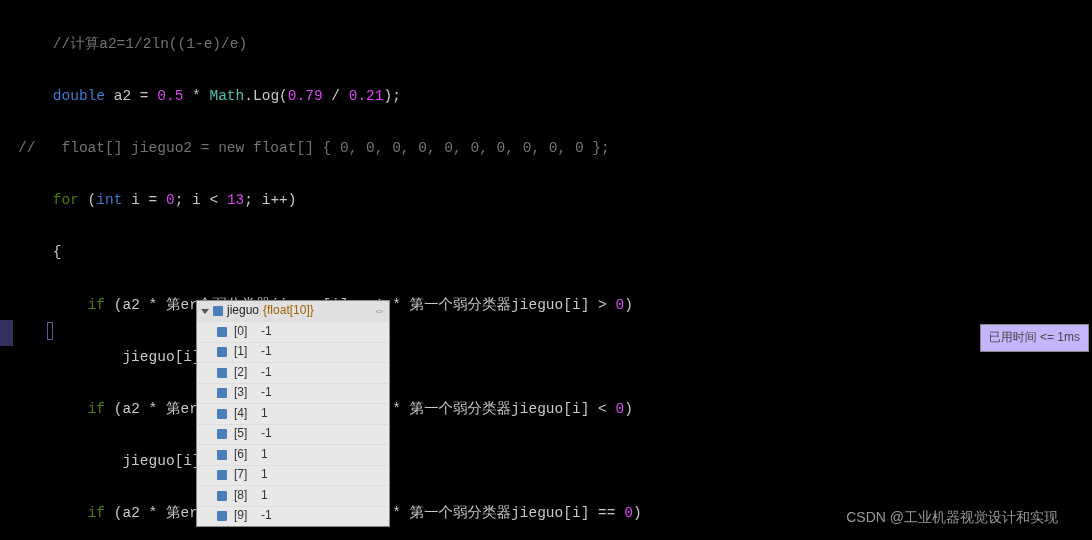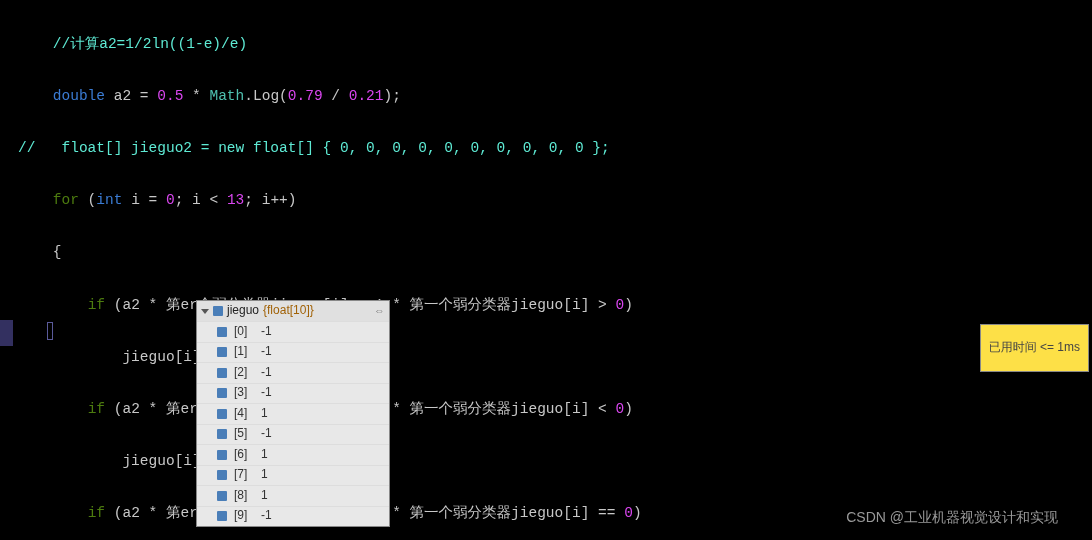--- a/index.html
+++ b/index.html
@@ -12,21 +12,21 @@
       height: 540px;
       overflow: hidden;
       position: relative;
       line-height: 1.8;
     }
     .code-area {
       padding: 5px 0 0 0;
       white-space: pre;
     }
     .line { white-space: pre; padding-left: 18px; height: 26px; line-height: 26px; }
-    .c-comment { color: #5eead4; margin-top: 35px; }
+    .c-comment { color: #737373; margin-top: 35px; }
     .c-keyword { color: #4d7c0f; }
     .c-type { color: #3b7cd4; }
     .c-class { color: #4fc1b0; }
     .c-method { color: #c8c8c8; }
     .c-number { color: #d946ef; }
     .c-punc { color: #c8c8c8; }
     .c-ident { color: #c8c8c8; }
     .c-op { color: #c8c8c8; }
     
     .debug-tooltip {
@@ -79,23 +79,23 @@
       border-top: 1px solid #ddd;
     }
     .tooltip-row .idx { color: #333; min-width: 22px; }
     .tooltip-row .val { color: #333; }
     .tooltip-row .tooltip-cube { margin-right: 2px; }
     
     .timing-box {
       position: absolute;
       right: 3px;
       top: 324px;
-      background: #fde047;
+      background: #c4b5fd;
       border: 1px solid #888;
-      padding: 12px 8px;
+      padding: 2px 8px;
       font-size: 12px;
       font-family: 'Segoe UI', sans-serif;
       color: #444;
       z-index: 5;
     }
     .watermark {
       position: absolute;
       right: 34px;
       bottom: 10px;
       color: #999;

